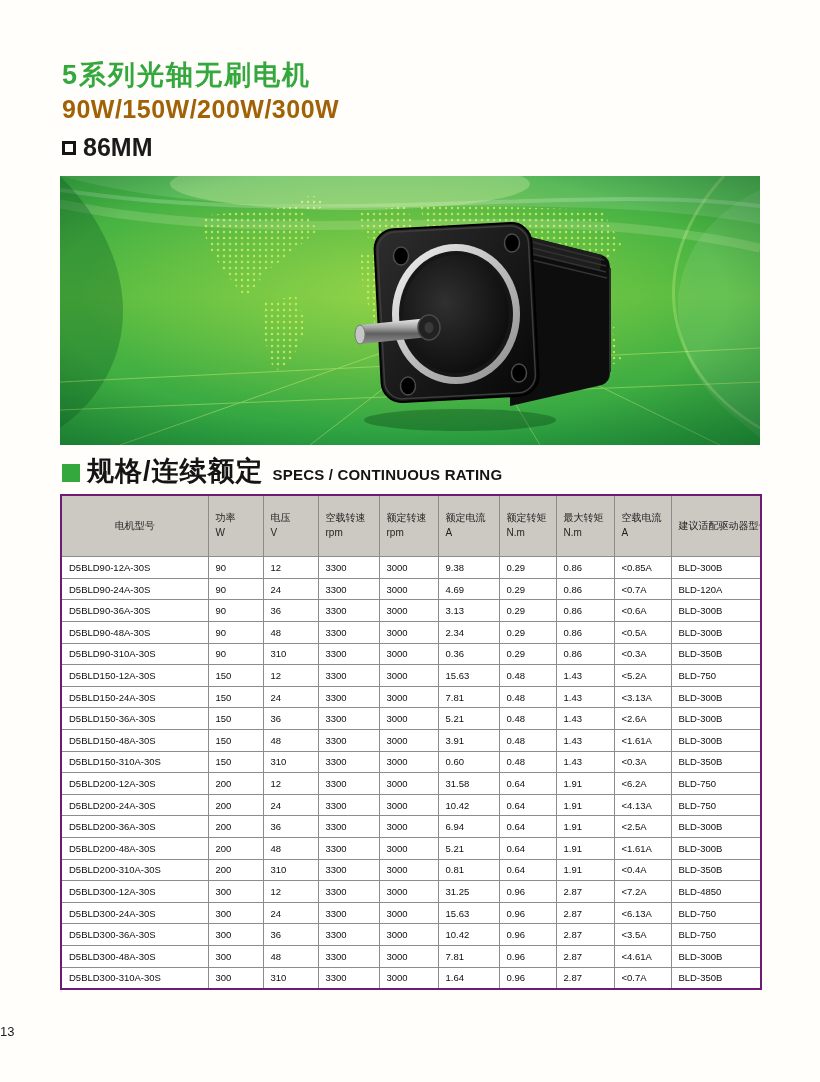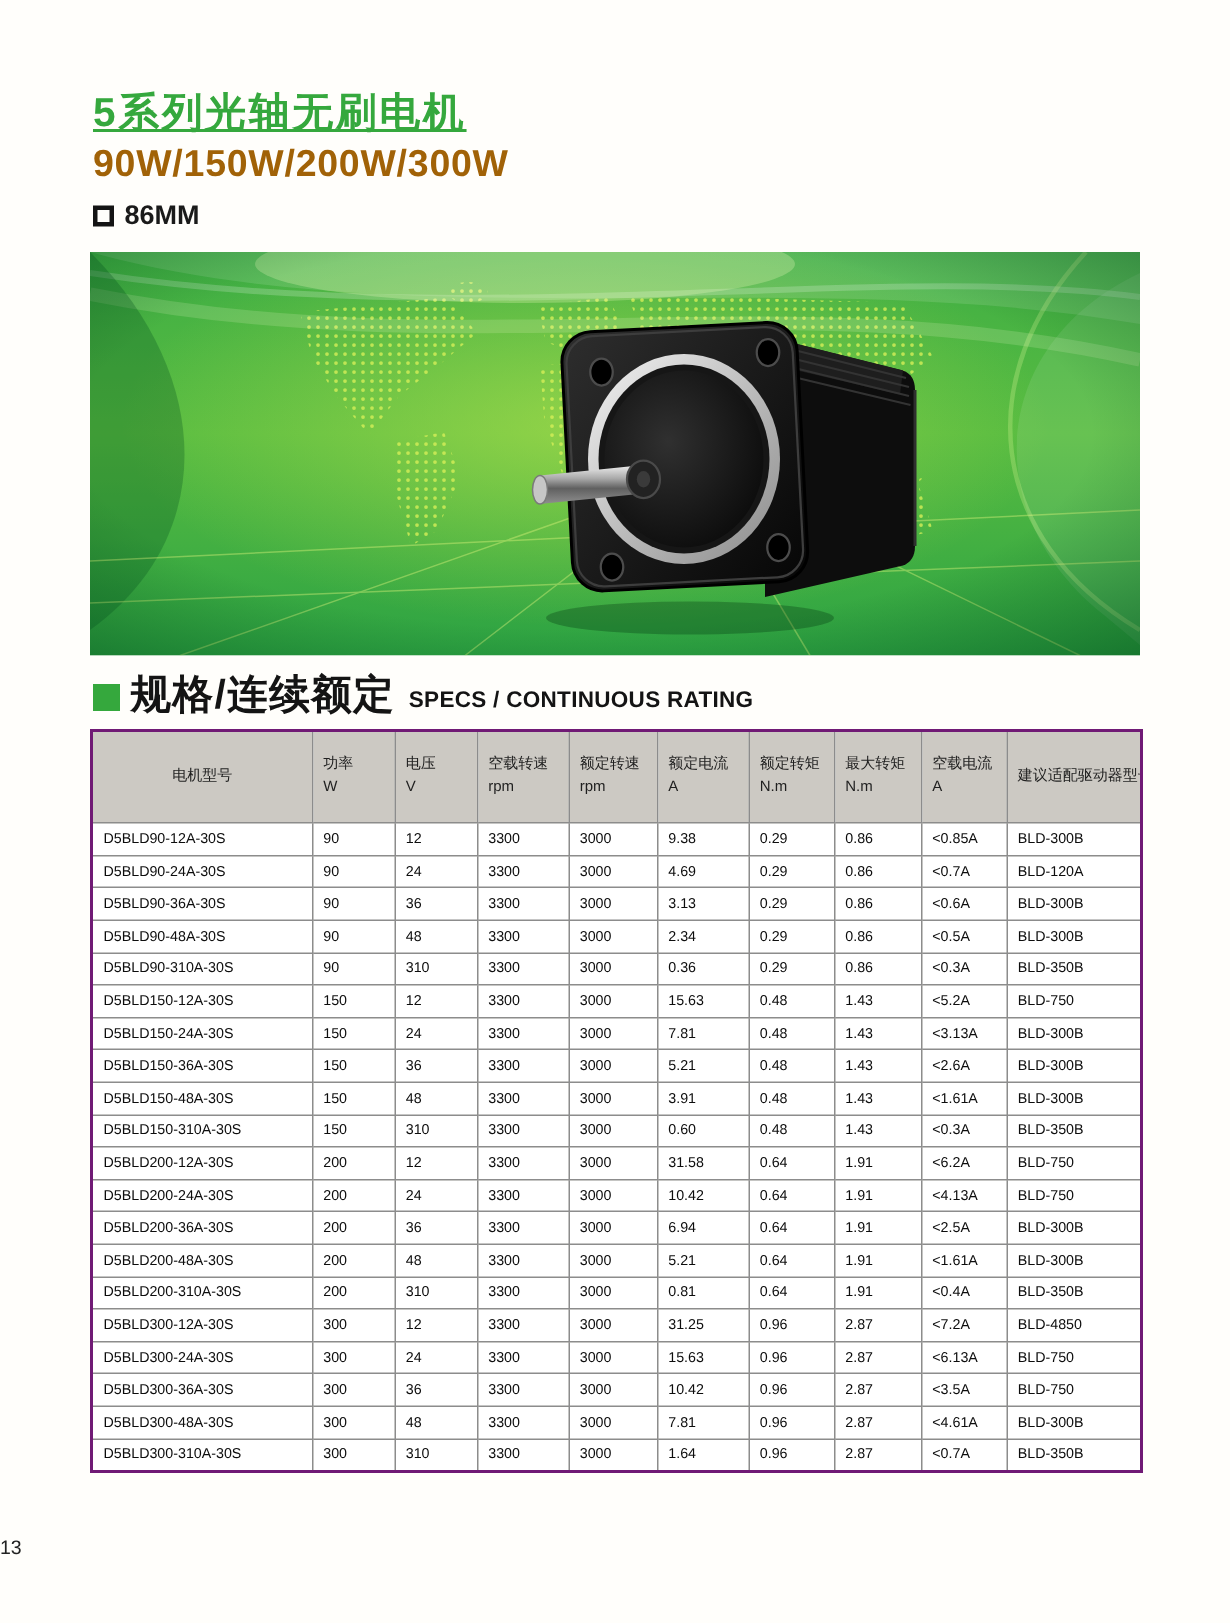--- a/index.html
+++ b/index.html
@@ -1,22 +1,22 @@
 <!DOCTYPE html>
 <html><head>
 <meta charset="utf-8">
 <style>
   * { box-sizing: border-box; margin: 0; padding: 0; }
   html,body { width: 820px; background: #fffefb; font-family: "Liberation Sans", "DejaVu Sans", sans-serif; }
   .page { position: relative; width: 820px; height: 1082px; overflow: hidden; background: #fffefb; }
   .content { padding: 0 60px; }
 
-  .title-cn { margin: 60px 0 0 2px; font-size: 27px; font-weight: bold; letter-spacing: 2px; line-height: 1.15; text-decoration: underline; }
+  .title-cn { margin: 60px 0 0 2px; font-size: 27px; font-weight: bold; letter-spacing: 2px; line-height: 1.15; }
   .subtitle { margin: 4px 0 0 2px; font-size: 25px; font-weight: bold; color: #a16207; letter-spacing: 0.5px; }
-  .size-row { display: flex; align-items: center; gap: 7px; margin: 9px 0 0 2px; font-size: 18px; font-weight: bold; color: #1a1a1a; }
+  .size-row { display: flex; align-items: center; gap: 7px; margin: 9px 0 0 2px; font-size: 25px; font-weight: bold; color: #1a1a1a; }
   .size-square { width: 14px; height: 14px; border: 3px solid #141414; display: inline-block; background: transparent; }
 
   .banner { margin-top: 14px; width: 700px; height: 269px; line-height: 0; }
 
   .section-title { display: flex; align-items: flex-end; gap: 7px; margin: 12px 0 0 2px; }
   .green-sq { width: 18px; height: 18px; margin-bottom: 5px; }
   .section-cn { font-size: 27px; font-weight: bold; color: #141414; letter-spacing: 1px; line-height: 1.1; }
   .section-en { font-size: 15px; font-weight: bold; color: #141414; margin: 0 0 4px 2px; letter-spacing: 0.2px; }
 
   table.specs { border-collapse: collapse; width: 700px; margin-top: 7px; border: 2px solid #701a75; table-layout: fixed; }

